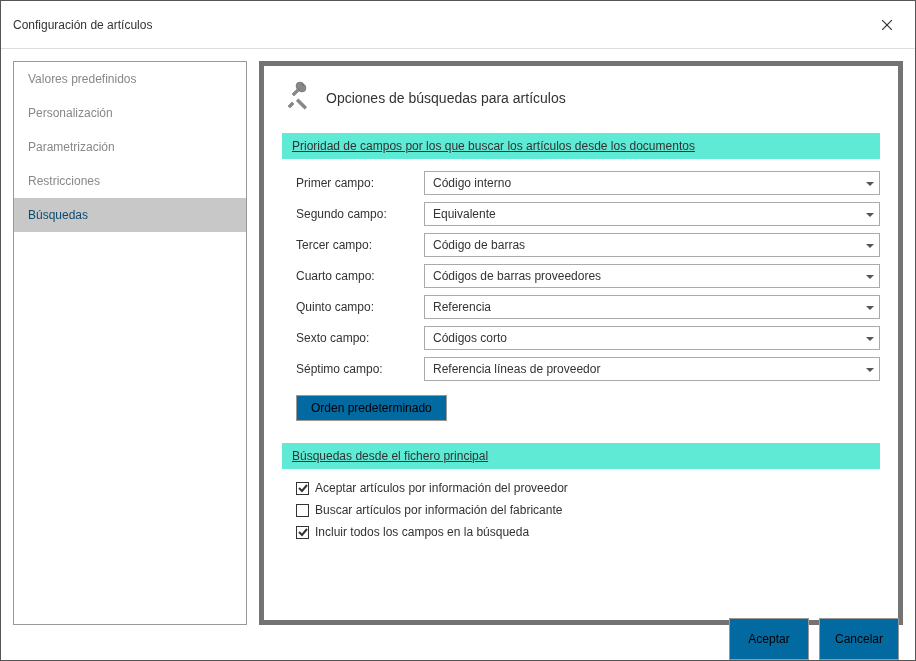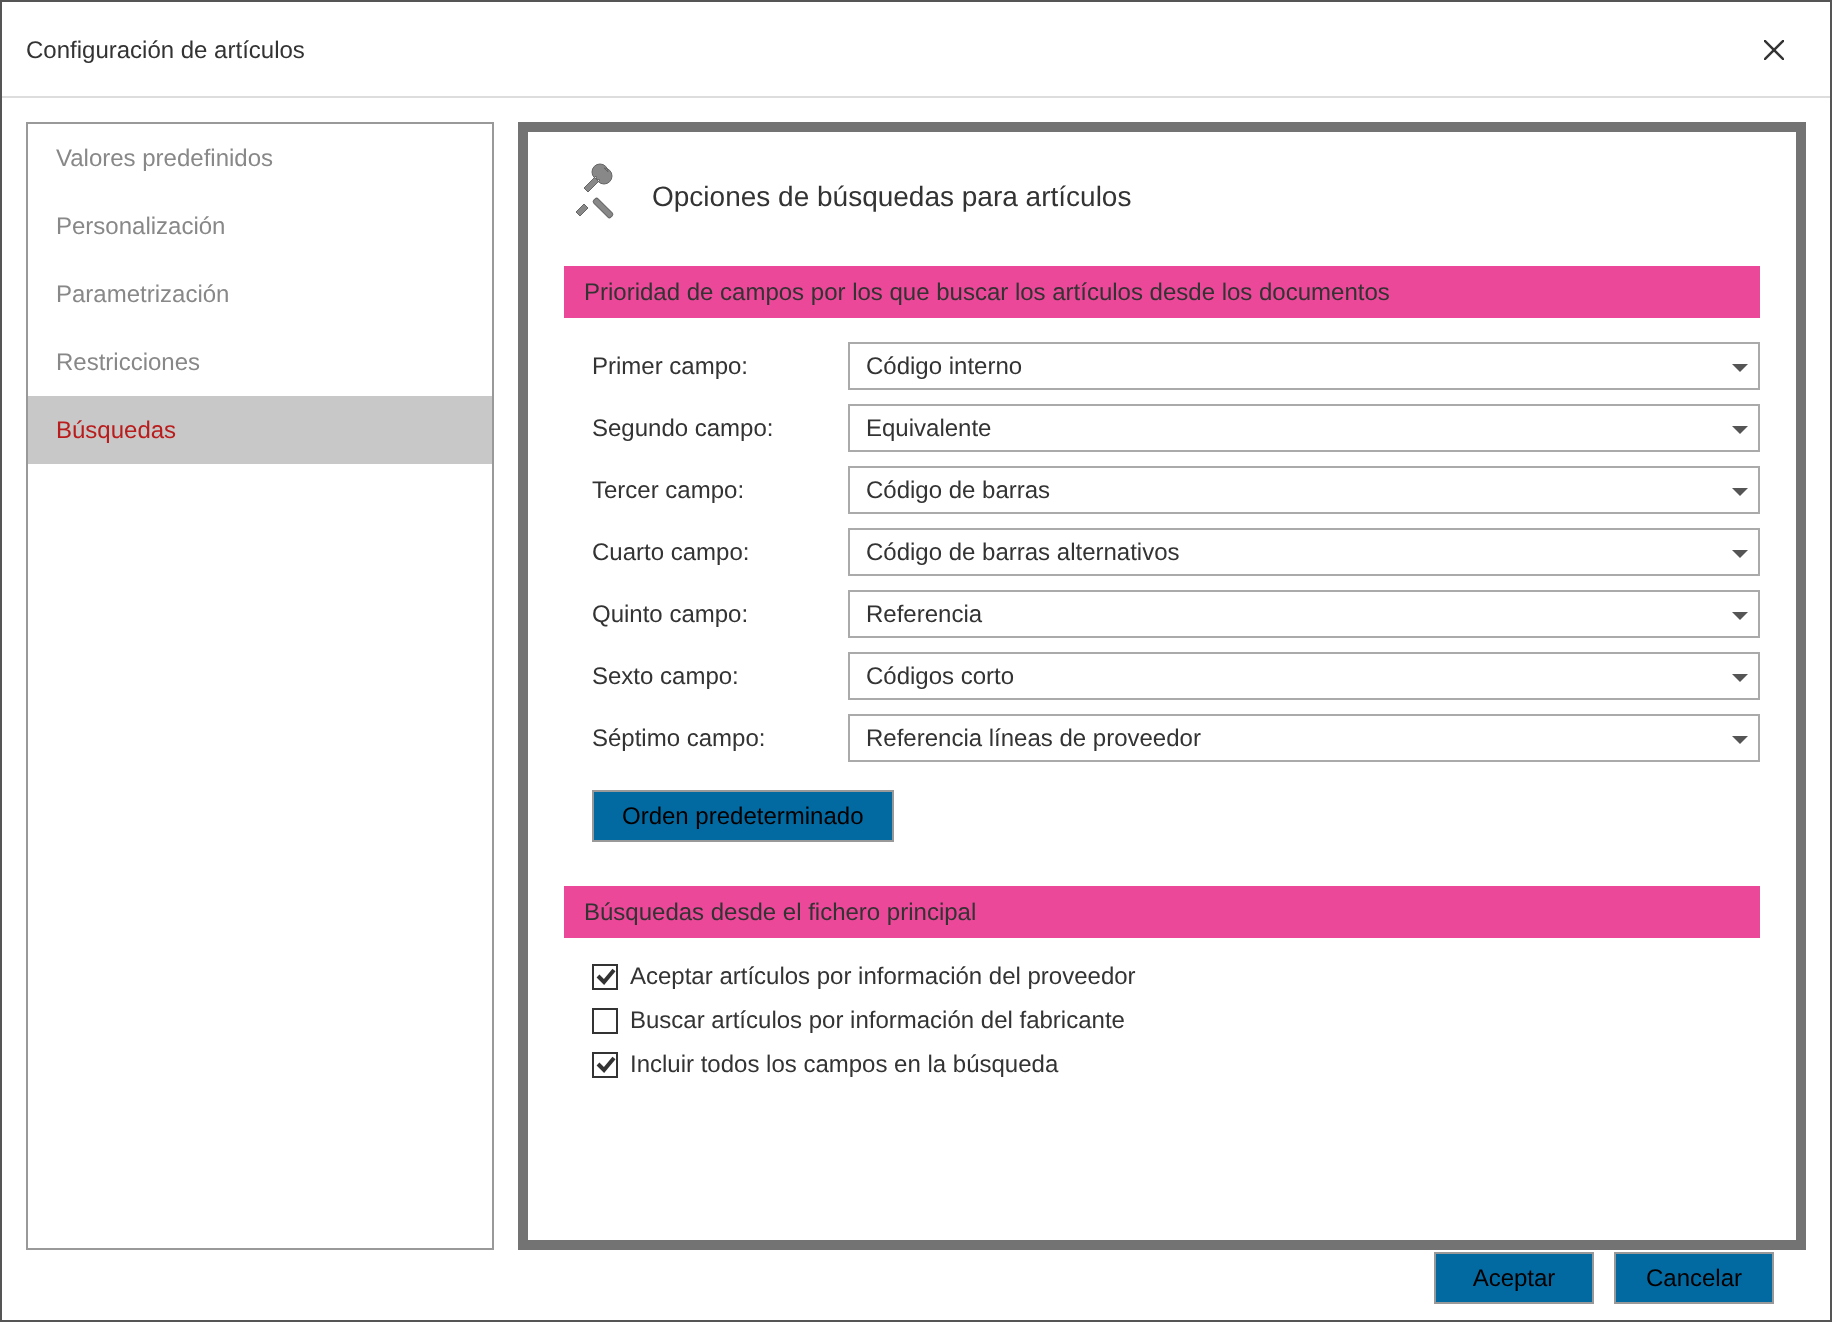--- a/index.html
+++ b/index.html
@@ -42,45 +42,46 @@
   background: #fff;
 }
 .sidebar-item {
   padding: 10px 14px;
   color: #888;
   cursor: pointer;
   font-size: 12px;
 }
 .sidebar-item.active {
   background: #c8c8c8;
-  color: #b91c1c;
+  color: #0c4a6e;
 }
 
 .main {
   flex: 1;
   border: 5px solid #737373;
   background: #fff;
   padding: 14px 18px;
   overflow: auto;
 }
 
 .header-row {
   display: flex;
   align-items: center;
   gap: 12px;
   margin-bottom: 18px;
 }
 .page-title { font-size: 14px; color: #333; }
 
 .section-header {
-  background: #ec4899;
+  background: #5eead4;
   padding: 6px 10px;
   font-size: 12px;
   color: #333;
   margin-bottom: 12px;
+  text-decoration: underline;
 }
 
 .form-row {
   display: flex;
   align-items: center;
   margin-bottom: 7px;
   padding-left: 14px;
 }
 .form-label {
   width: 128px;
@@ -136,23 +137,22 @@
 }
 .checkbox svg { width: 10px; height: 10px; display: none; stroke: #333; stroke-width: 2; fill: none; }
 .checkbox.checked svg { display: block; }
 
 .footer {
   position: absolute;
   bottom: 0; left: 0; right: 0;
   height: 42px;
   display: flex;
   justify-content: flex-end;
-  align-items: center;
   gap: 10px;
-  padding: 0 28px;
+  padding: 0 16px;
 }
 .footer .btn { min-width: 80px; text-align: center; }
 </style>
 </head>
 <body>
 
 <div class="titlebar">
   <span class="titlebar-title">Configuración de artículos</span>
   <div class="close-btn">
     <svg viewBox="0 0 10 10">
@@ -210,21 +210,21 @@
           <div class="dropdown">
             <div class="dropdown-field">Código de barras</div>
             <span class="dropdown-caret"><svg viewBox="0 0 8 5">
                 <path d="M0 0 L4 4 L8 0 Z"></path>
               </svg></span>
           </div>
         </div>
         <div class="form-row">
           <span class="form-label">Cuarto campo:</span>
           <div class="dropdown">
-            <div class="dropdown-field">Código de barras alternativos</div>
+            <div class="dropdown-field">Códigos de barras proveedores</div>
             <span class="dropdown-caret"><svg viewBox="0 0 8 5">
                 <path d="M0 0 L4 4 L8 0 Z"></path>
               </svg></span>
           </div>
         </div>
         <div class="form-row">
           <span class="form-label">Quinto campo:</span>
           <div class="dropdown">
             <div class="dropdown-field">Referencia</div>
             <span class="dropdown-caret"><svg viewBox="0 0 8 5">

